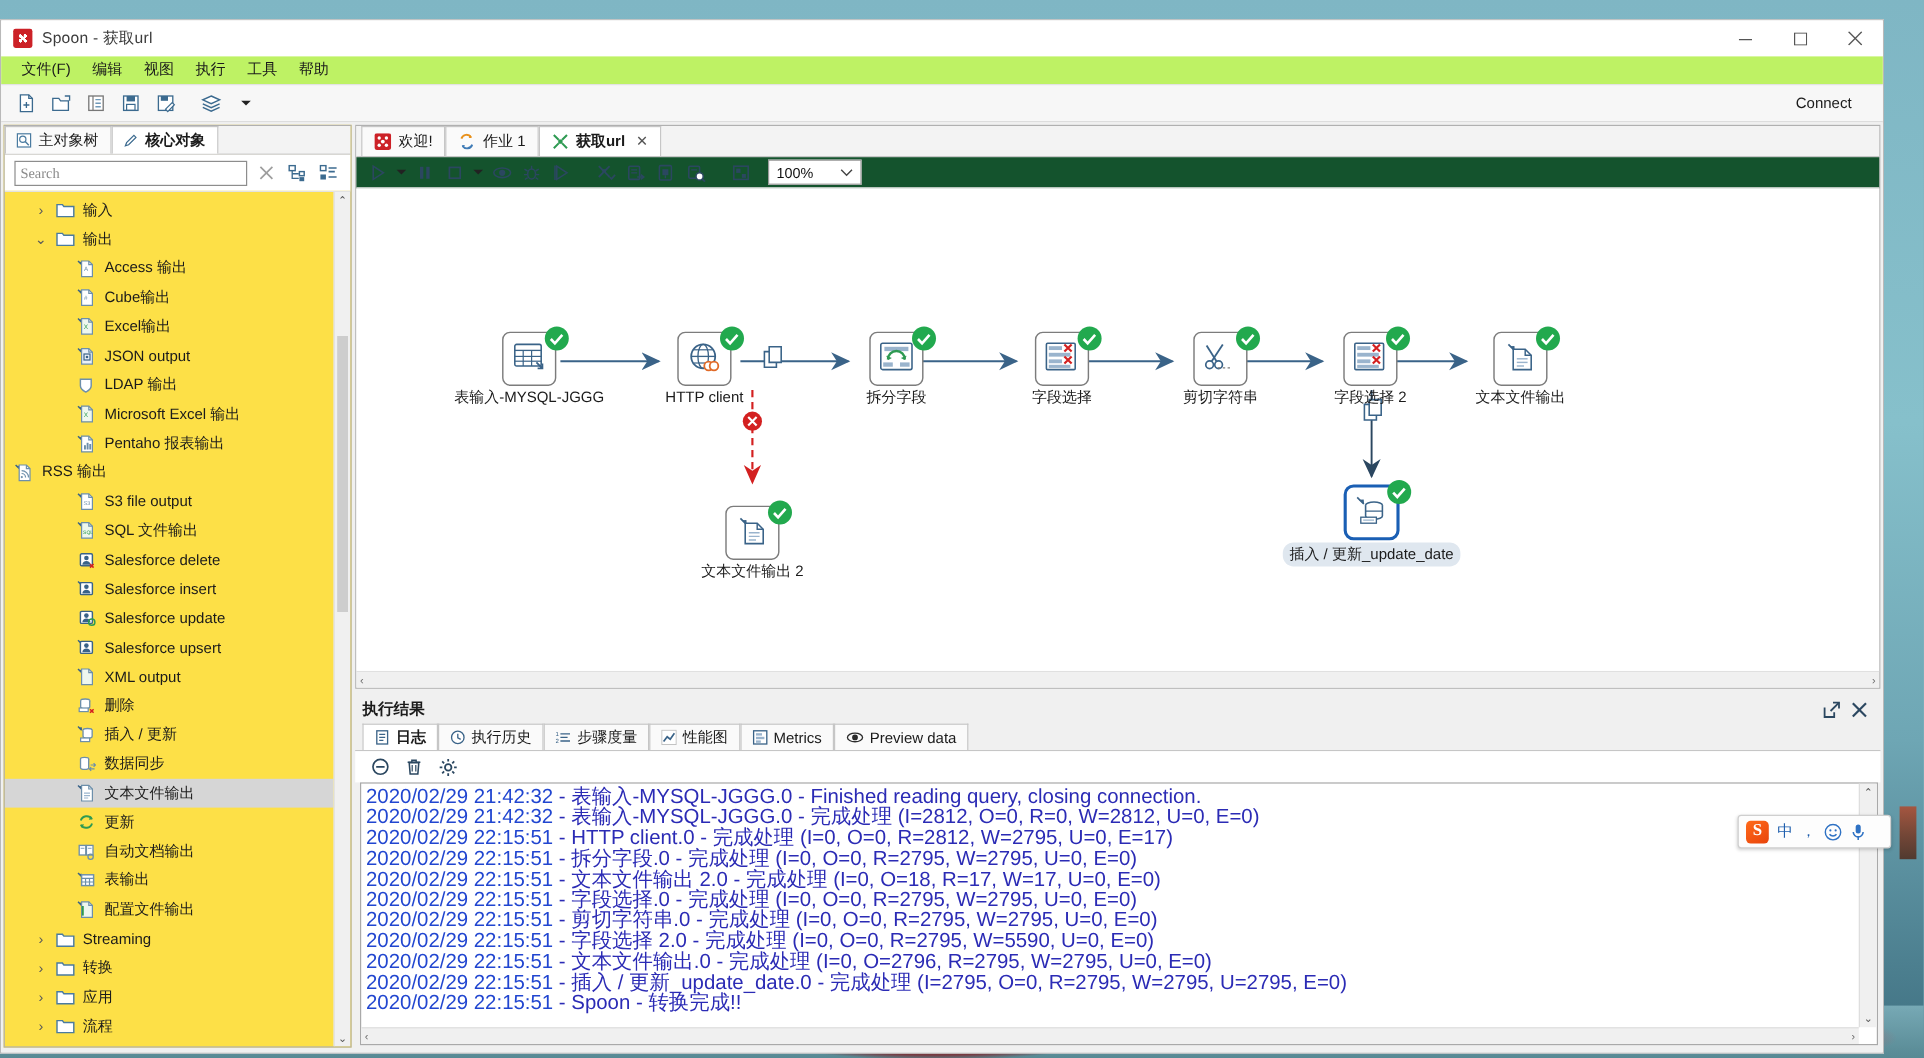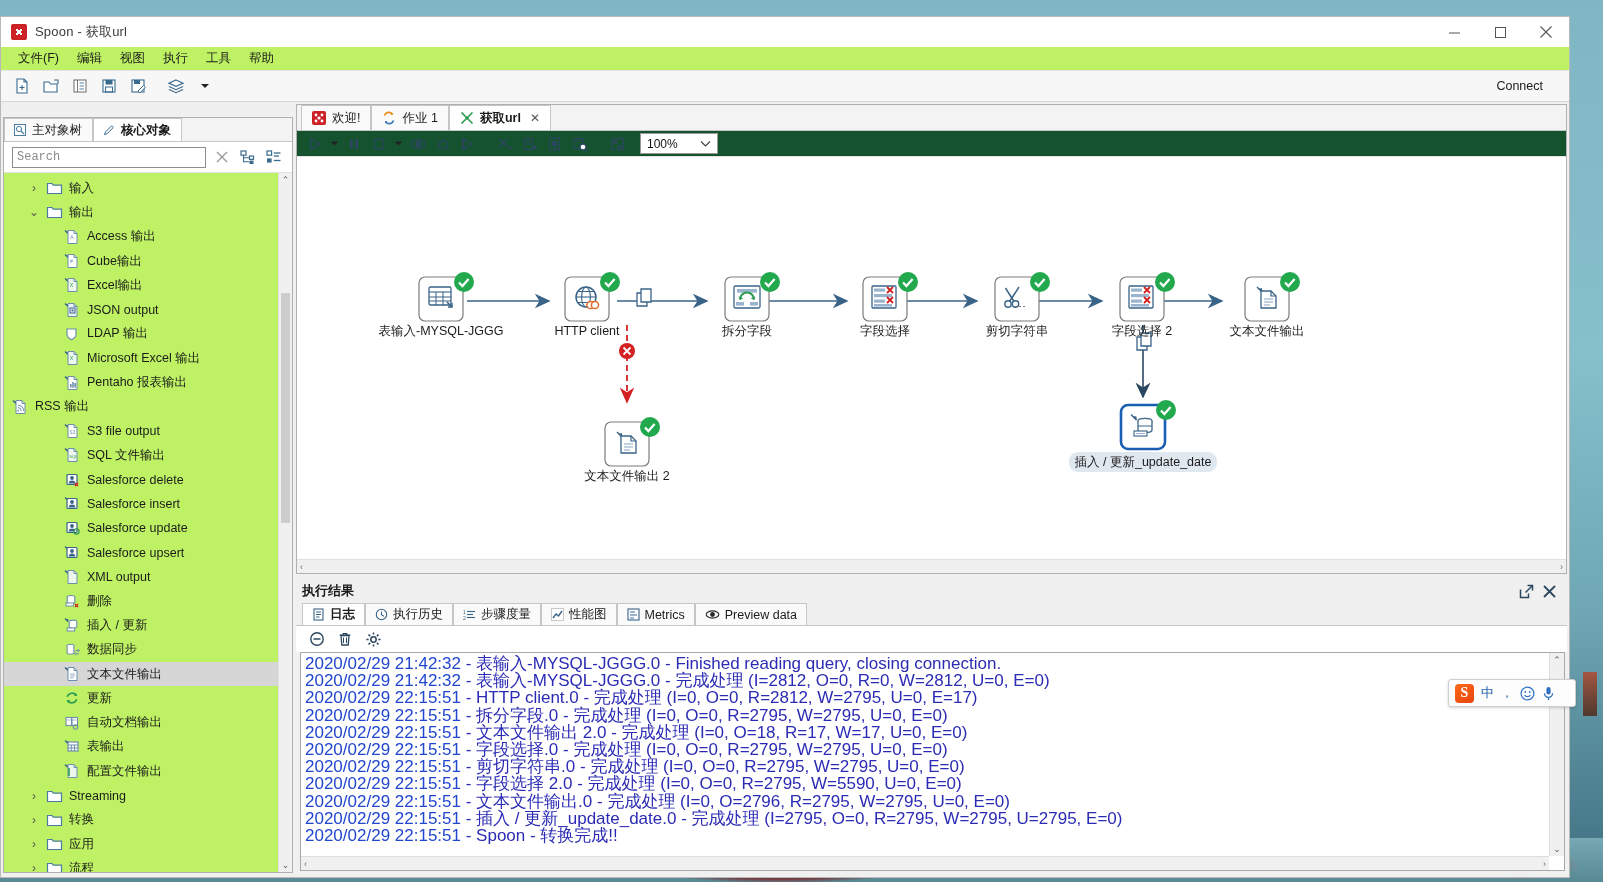--- a/index.html
+++ b/index.html
@@ -81,35 +81,35 @@
   #connect-label {
     margin-left:auto; margin-right:26px; font-size:12.5px; color:#1b1b1b;
   }
 
   
   #body-split { flex:1 1 auto; display:flex; min-height:0; background:#f0f0f0; padding:2px 2px 4px 2px; gap:3px;}
 
   
   #left-panel {
     width:290px; flex:0 0 290px; display:flex; flex-direction:column;
-    background:#bef264; border:1px solid #b0b0b0;margin-top:13px;
+    background:#fde047; border:1px solid #b0b0b0;
   }
   .tab-strip { display:flex; height:24px; background:#f3f3f3; border-bottom:1px solid #c6c6c6; align-items:flex-end;}
   .vtab {
     display:flex;align-items:center;gap:5px;height:23px;padding:0 10px 0 8px;
     font-size:12.5px; color:#1b1b1b; background:#fafafa;
     border:1px solid #c6c6c6; border-bottom:none;
     position:relative;
   }
   .vtab.active { background:#fff; font-weight:bold; }
   .vtab .tab-ico { width:14px;height:14px;display:inline-block;}
   #search-row { display:flex; align-items:center; height:30px; padding:4px 8px; gap:6px; background:#fff;}
   #search-input {
     flex:1 1 auto; height:21px; border:1px solid #8d8d8d; font-size:12px;
-    padding:0 4px; color:#111; font-family:Liberation Mono, monospace; background:#fff;
+    padding:0 4px; color:#111; font-family:Liberation Serif, serif; background:#fff;
   }
   #search-input::placeholder{ color:#8a8a8a; }
   .sr-icon { width:20px;height:20px;display:flex;align-items:center;justify-content:center; }
   #tree-wrap { flex:1 1 auto; position:relative; overflow:hidden; border-top:1px solid #e2e2e2;}
   #tree { position:absolute; inset:0 14px 0 0; overflow:hidden; padding-top:3px; font-size:12.5px; }
   .tnode { display:flex; align-items:center; height:24.3px; padding-left:6px; white-space:nowrap;}
   .tnode.sel { background:#d6d6d6; }
   .tw { width:20px;height:16px;display:flex;align-items:center;justify-content:center;color:#5a5a5a;font-size:11px;}
   .tico { width:20px; height:18px; margin-right:5px; display:flex; align-items:center; justify-content:center;}
   .tlabel{ color:#1b1b1b; }

